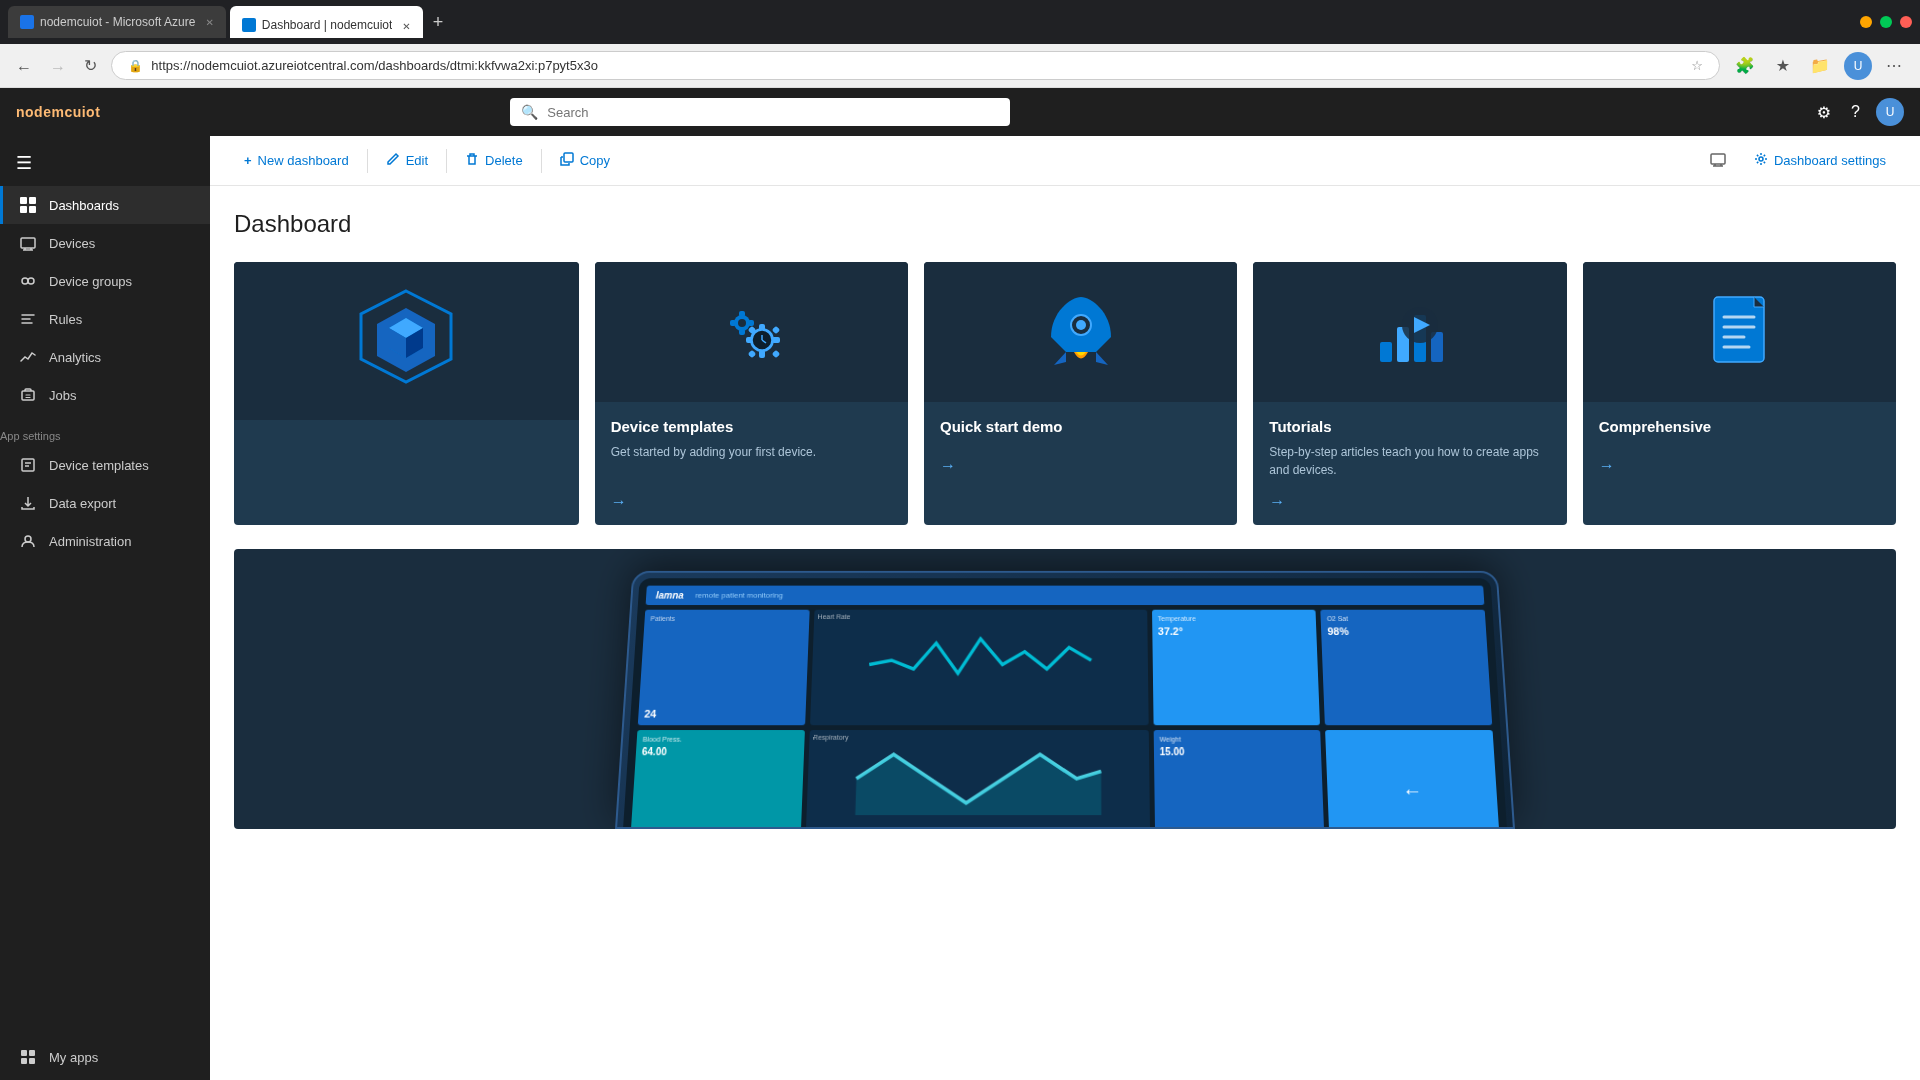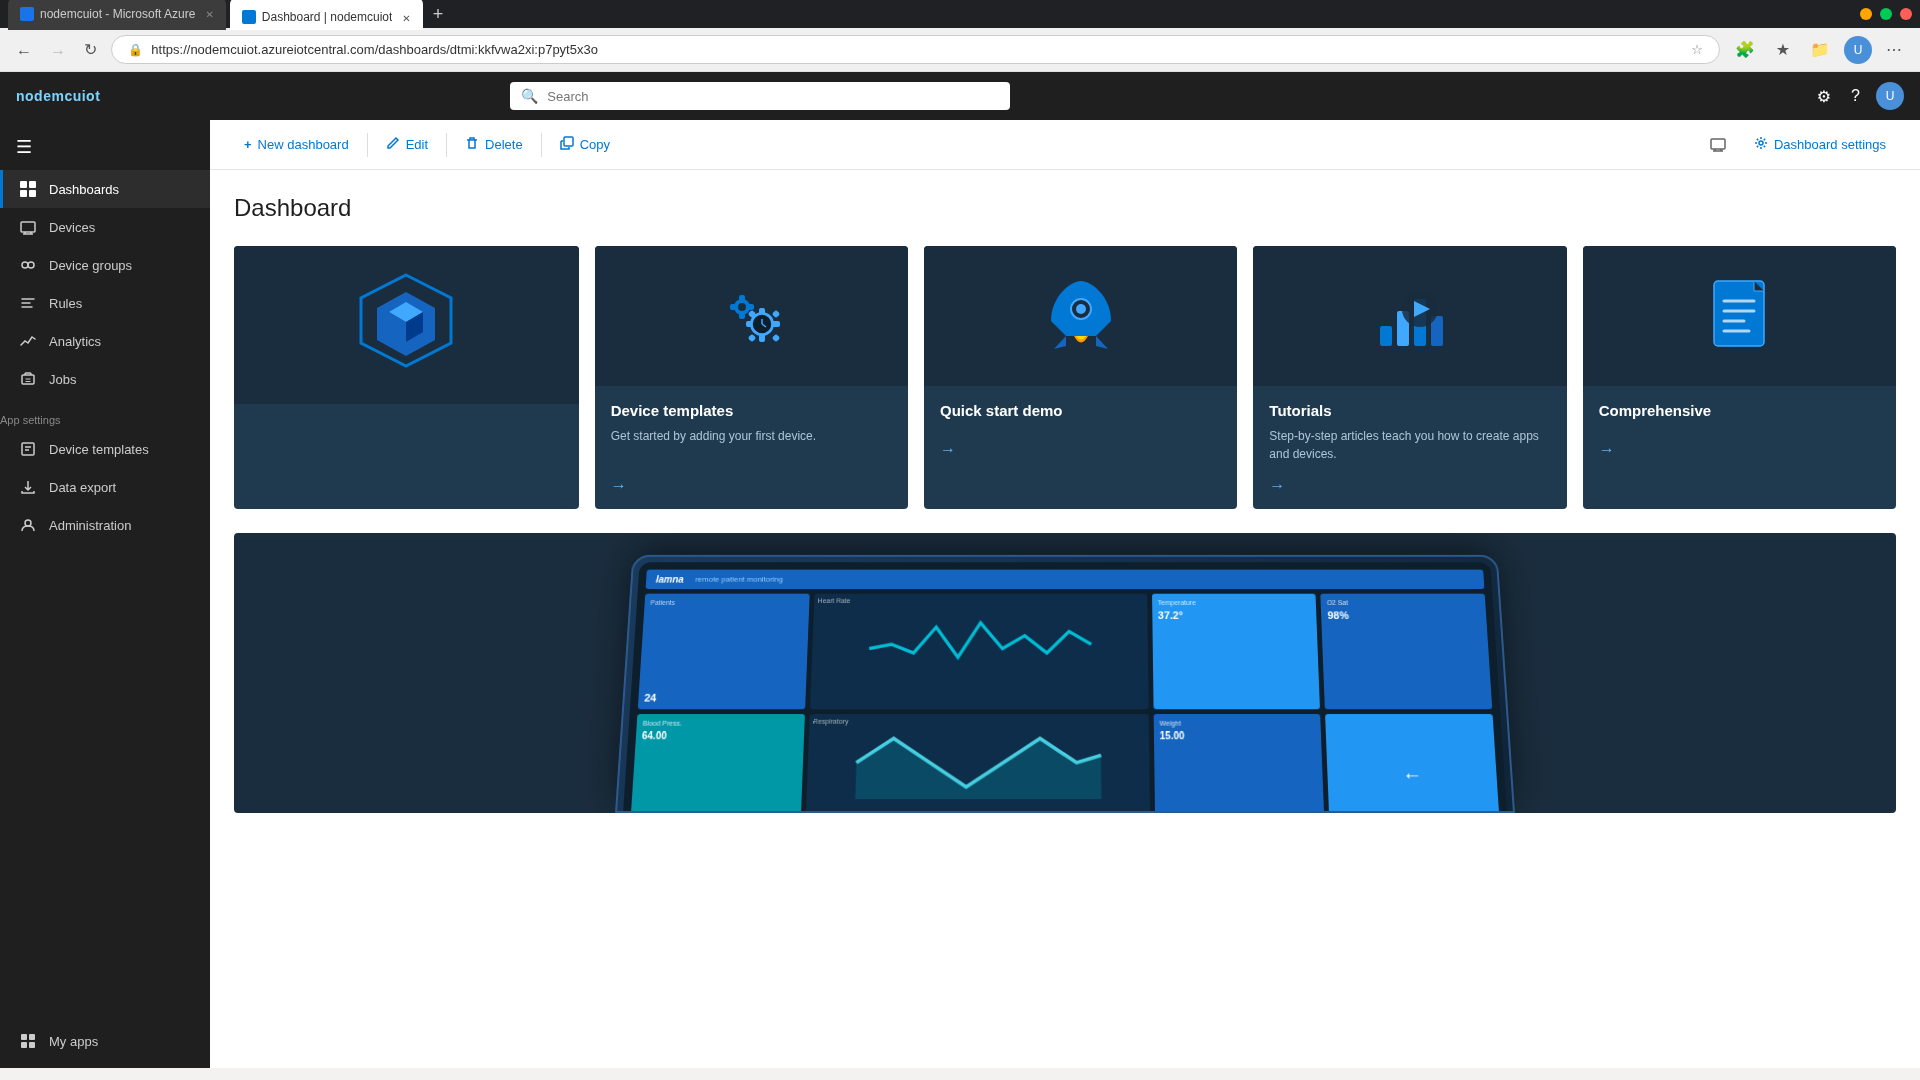--- a/index.html
+++ b/index.html
@@ -1,21 +1,21 @@
 <!DOCTYPE html>
 <html><head>
   <meta charset="utf-8">
   <style>
     * { box-sizing: border-box; margin: 0; padding: 0; }
     body { font-family: 'Segoe UI', sans-serif; background: #f3f2f1; overflow: hidden; }
 
     
     .browser-chrome {
       background: #202124;
-      height: 28px;
+      height: 44px;
       display: flex;
       align-items: center;
       padding: 0 8px;
       gap: 8px;
     }
     .browser-tab-bar {
       display: flex;
       align-items: center;
       gap: 4px;
     }
@@ -128,21 +128,21 @@
     
     .app-header {
       background: #1f1f1f;
       height: 48px;
       display: flex;
       align-items: center;
       padding: 0 16px;
       gap: 16px;
     }
     .app-title {
-      color: #7dd3fc;
+      color: #fdba74;
       font-size: 14px;
       font-weight: 600;
       letter-spacing: 0.5px;
     }
     .header-search {
       flex: 1;
       max-width: 500px;
       margin: 0 auto;
       background: #fff;
       border-radius: 4px;
@@ -270,21 +270,21 @@
       font-size: 13px;
       color: #0078d4;
       cursor: pointer;
       padding: 6px 10px;
       border-radius: 4px;
     }
     .toolbar-separator { width: 1px; height: 24px; background: #ddd; margin: 0 4px; }
     .toolbar-right {
       margin-left: auto;
       display: flex;
-      align-items: flex-end;
+      align-items: flex-start;
       gap: 8px;
     }
     .dashboard-settings-btn {
       display: flex;
       align-items: center;
       gap: 6px;
       font-size: 13px;
       color: #0078d4;
       cursor: pointer;
       background: none;

